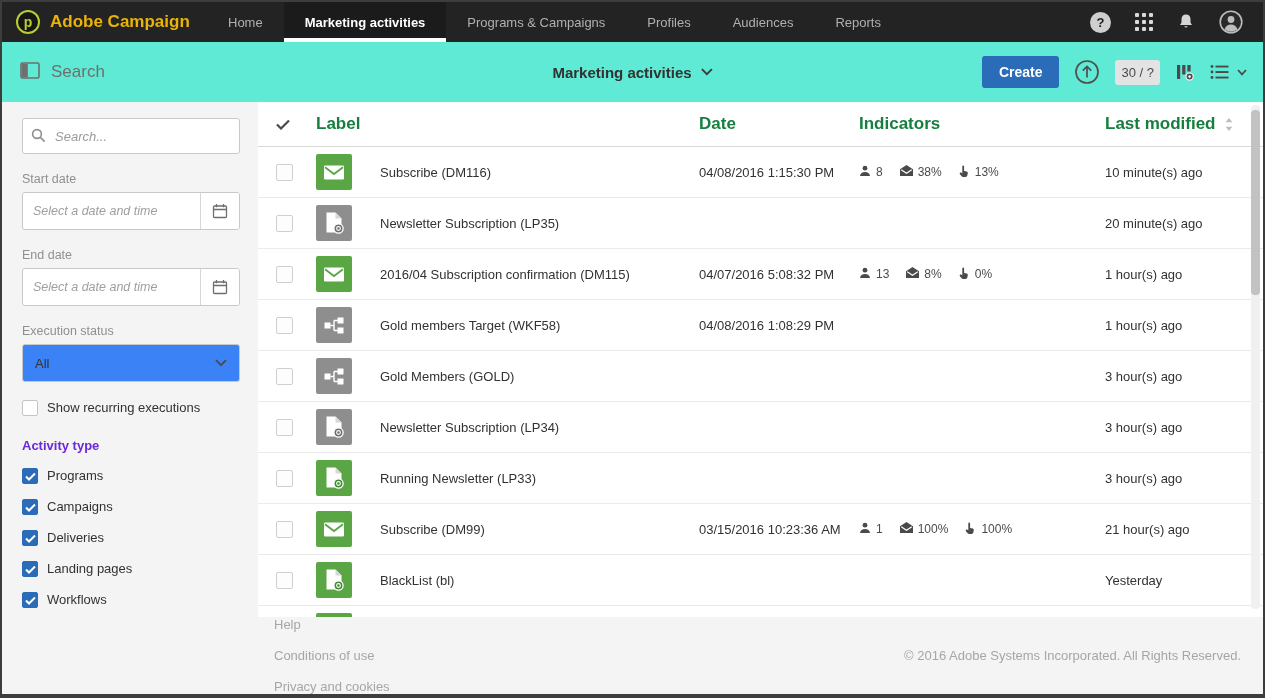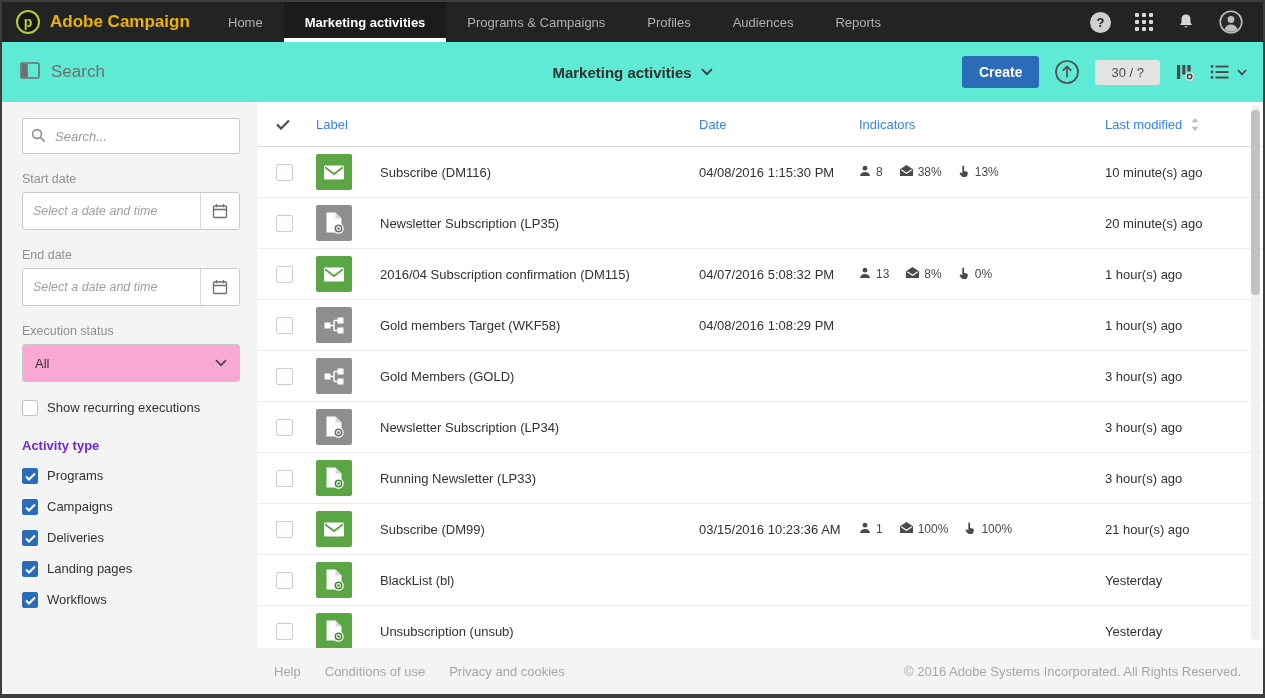--- a/index.html
+++ b/index.html
@@ -26,21 +26,21 @@
 
   
   .toolbar{flex:0 0 60px;background:#5eead4;position:relative;display:flex;align-items:center;}
   .tb-left{display:flex;align-items:center;gap:11px;padding-left:18px;color:#6f6f6f;}
   .tb-left .search-label{font-size:17px;}
   .tb-center{position:absolute;left:50%;transform:translateX(-50%);display:flex;align-items:center;
              gap:9px;font-size:15px;font-weight:bold;color:#323232;cursor:pointer;}
   .tb-right{margin-left:auto;display:flex;align-items:center;gap:15px;padding-right:16px;}
   .create-btn{background:var(--accent,#2b6cb8);color:#fff;font-size:14px;font-weight:bold;border:none;
               border-radius:3px;padding:8px 17px;cursor:pointer;font-family:inherit;}
-  .badge{background:#e3e3e3;border-radius:3px;padding:5px 16px;font-size:13px;color:#4a4a4a;}
+  .badge{background:#e3e3e3;border-radius:3px;padding:5px 6px;font-size:13px;color:#4a4a4a;}
   .view-sel{display:flex;align-items:center;gap:5px;cursor:pointer;}
 
   
   .main{flex:1;display:flex;min-height:0;}
   .sidebar{flex:0 0 256px;width:256px;box-sizing:border-box;padding:16px 18px 0 20px;}
   .content{flex:1;background:#fff;position:relative;min-width:0;overflow:hidden;}
 
   
   .search-box{position:relative;}
   .search-box input{width:100%;box-sizing:border-box;height:36px;border:1px solid #c9c9c9;border-radius:3px;
@@ -48,52 +48,52 @@
   .search-box input::placeholder{color:#9a9a9a;font-style:italic;}
   .search-box .mag{position:absolute;left:9px;top:10px;}
   .f-label{margin:18px 0 6px;font-size:12.5px;color:#8f8f8f;}
   .date-input{display:flex;background:#fff;border:1px solid #c9c9c9;border-radius:3px;height:38px;
         box-sizing:border-box;overflow:hidden;}
   .date-input input{flex:1;border:none;padding:0 10px;font-size:12.5px;font-style:italic;color:#555;
         outline:none;min-width:0;font-family:inherit;background:transparent;}
   .date-input input::placeholder{color:#9f9f9f;font-style:italic;}
   .date-btn{width:38px;border-left:1px solid #d7d7d7;display:flex;align-items:center;justify-content:center;
         background:#fff;cursor:pointer;}
-  .select-box{display:flex;align-items:center;justify-content:space-between;background:#f9a8d4;
+  .select-box{display:flex;align-items:center;justify-content:space-between;background:#3b82f6;
         border:1px solid #c9c9c9;border-radius:3px;height:38px;box-sizing:border-box;padding:0 12px;
         font-size:13px;color:#323232;cursor:pointer;}
   .check-row{display:flex;align-items:flex-start;gap:9px;margin-top:18px;cursor:pointer;font-size:13px;color:#323232;}
   .cbox{width:16px;height:16px;box-sizing:border-box;border:1px solid #c4c4c4;border-radius:2px;background:#fff;
         display:flex;align-items:center;justify-content:center;flex:0 0 16px;}
   .cbox.checked{background:var(--accent,#2b6cb8);border-color:var(--accent,#2b6cb8);}
   .activity-heading{margin:22px 0 5px;font-size:13px;font-weight:bold;color:#6d28d9;}
   #activity-types .check-row{margin-top:15px;}
 
   
   .thead,.trow{display:grid;grid-template-columns:46px 64px 1fr 160px 246px 150px;align-items:center;
         padding:0 8px 0 12px;}
-  .thead{height:44px;border-bottom:1px solid #d9d9d9;font-size:13px;font-weight:normal;color:#3b82f6;}
+  .thead{height:44px;border-bottom:1px solid #d9d9d9;font-size:17px;font-weight:bold;color:#15803d;}
   .thead .col-label{grid-column:2 / span 2;}
   .col-modified{display:flex;align-items:center;}
   .trow{height:50px;border-bottom:1px solid #ebebeb;font-size:13px;color:#323232;background:#fff;cursor:pointer;}
   .sel-all{margin-left:6px;display:flex;}
   .row-check{width:17px;height:17px;box-sizing:border-box;border:1px solid #cfcfcf;border-radius:2px;
         background:#fdfdfd;margin-left:6px;cursor:pointer;}
   .ricon{width:36px;height:36px;border-radius:2px;display:flex;align-items:center;justify-content:center;}
   .cell-ind{display:flex;align-items:center;}
   .ind{display:flex;align-items:center;gap:5px;margin-right:17px;color:#4a4a4a;font-size:12px;}
   .sort{display:inline-flex;margin-left:9px;}
 
   .scrollbar{position:absolute;top:3px;right:3px;bottom:8px;width:9px;background:#f0f0f0;border-radius:4px;}
   .scroll-thumb{position:absolute;top:5px;left:0;width:9px;height:185px;background:#c2c2c2;border-radius:4px;cursor:pointer;}
 
   
   .footer{flex:0 0 46px;display:flex;align-items:center;background:#f4f4f4;font-size:13px;color:#a6a6a6;
         padding-left:272px;padding-right:22px;}
-  .footer-links{display:flex;gap:24px;}
+  .footer-links{display:flex;gap:16px;flex-direction:column;}
   .footer-links span{cursor:pointer;}
   .copyright{margin-left:auto;}
 </style>
 </head>
 <body>
 
 <div class="app">
 
   <header class="topbar">
     <div class="brand">

